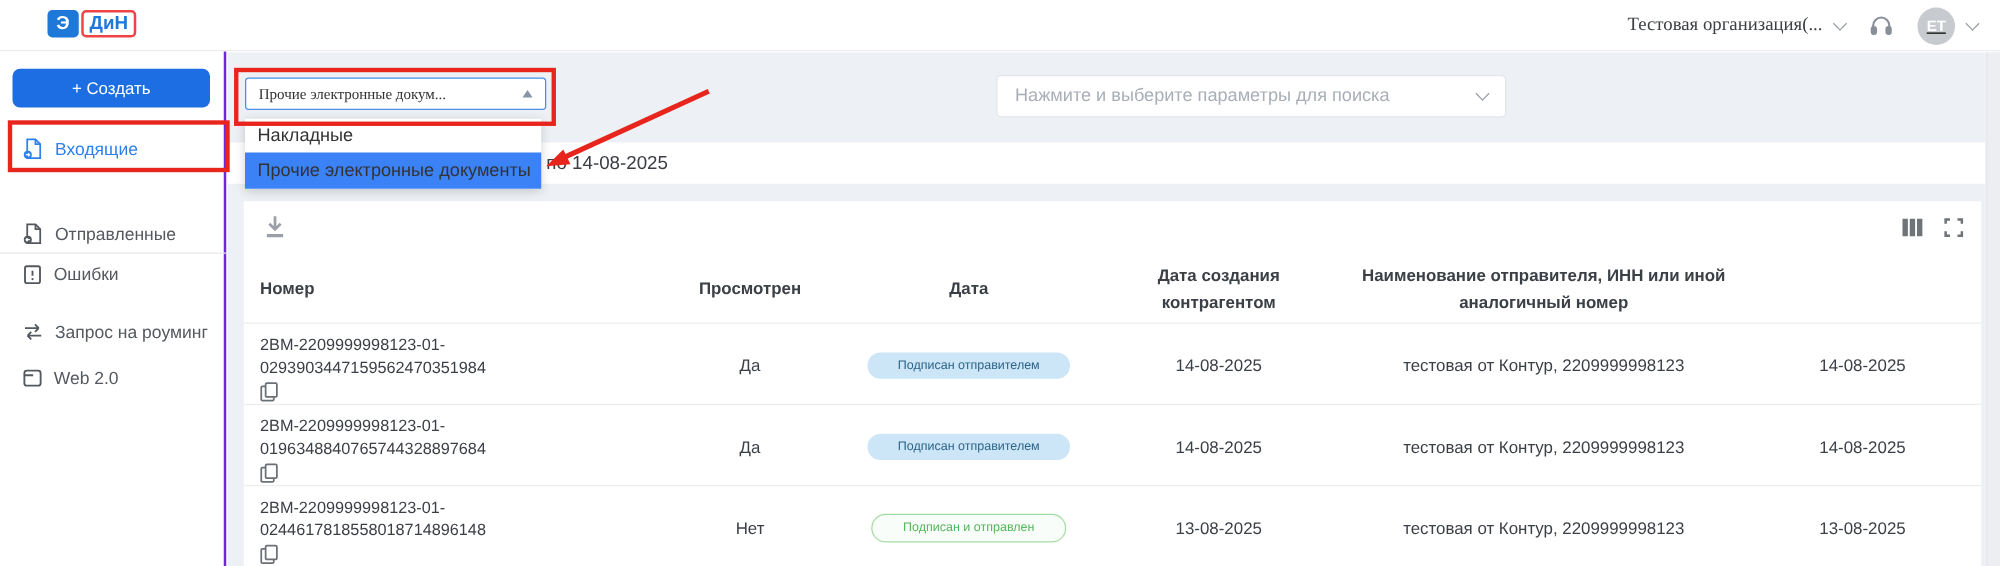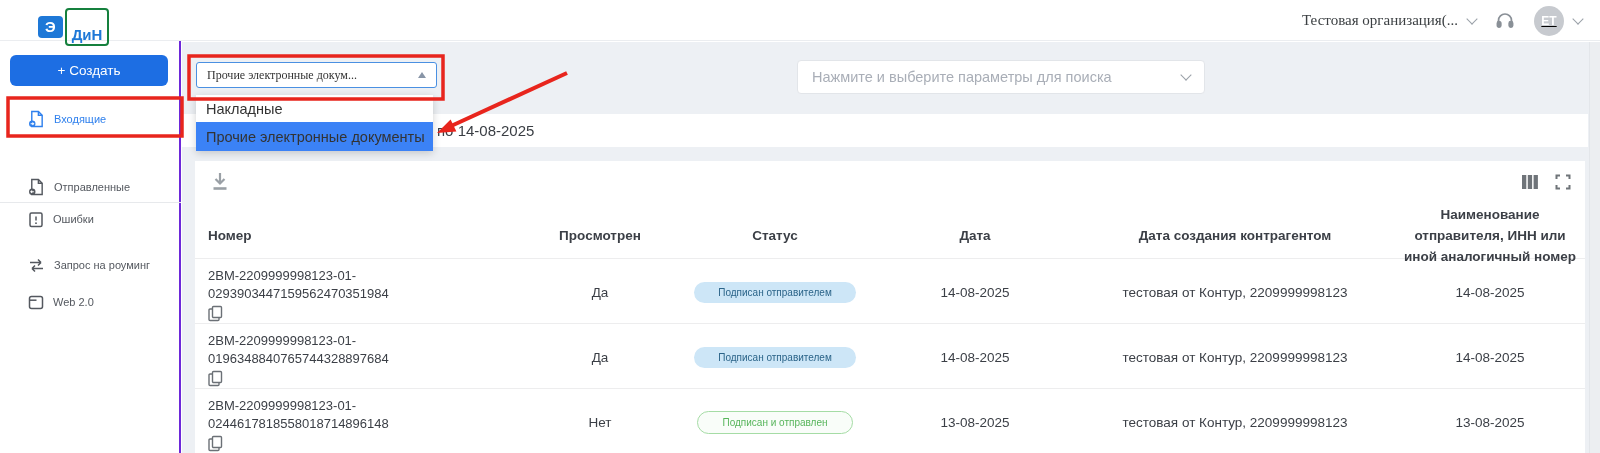--- a/index.html
+++ b/index.html
@@ -3,30 +3,30 @@
 <meta charset="utf-8">
 <style>
   * { margin:0; padding:0; box-sizing:border-box; }
   body { font-family:"Liberation Sans","DejaVu Sans",sans-serif; background:#fff; }
   .page { position:relative; width:1600px; height:453px; overflow:hidden; background:#fff; }
 
   
   .topbar { position:absolute; left:0; top:0; width:1600px; height:41px; background:#fff; border-bottom:1px solid #ebedf0; z-index:5; }
   .logo { position:absolute; left:38px; top:8px; display:flex; align-items:center; gap:2px; }
   .logo-left { background:#1e78d7; color:#fff; font-weight:bold; font-size:15px; border-radius:4px; padding:2px 7px 3px; }
-  .logo-right { border:2px solid #15803d; color:#1e78d7; font-weight:bold; font-size:15px; border-radius:4px; padding:16px 5px 1px;text-align:right; }
+  .logo-right { border:2px solid #ef4444; color:#1e78d7; font-weight:bold; font-size:15px; border-radius:4px; padding:0 5px 1px;text-align:right; }
   .topbar-right { position:absolute; right:18px; top:0; height:41px; display:flex; align-items:center; gap:18px; }
   .org-name { font-size:15px; color:#3c4043; }
   .chev { width:8px; height:8px; border-right:1.7px solid #9aa0a8; border-bottom:1.7px solid #9aa0a8; transform:rotate(45deg); margin-top:-4px; }
   .avatar { width:30px; height:30px; border-radius:50%; background:#c7cacf; color:#fff; font-size:12px; font-weight:bold; display:flex; align-items:center; justify-content:center; }
 
   
   .sidebar { position:absolute; left:0; top:41px; width:181px; height:412px; background:#fff; border-right:2px solid #6d28d9; z-index:4; }
   .create-btn { position:absolute; left:10px; top:14px; width:158px; height:31px; background:#1d6ee3; color:#fff; font-size:13.5px; border:none; border-radius:6px; cursor:pointer; }
-  .nav-item { position:absolute; left:0; width:212px; height:32px; display:flex; align-items:center; gap:9px; padding-left:28px; font-size:11px; color:#54585f; cursor:pointer; }
+  .nav-item { position:absolute; left:0; width:212px; height:32px; display:flex; align-items:center; gap:9px; padding-left:18px; font-size:14px; color:#54585f; cursor:pointer; }
   .nav-item.active { color:#2f80ed; }
   .nav-divider { position:absolute; left:0; top:161px; width:181px; border-top:1px solid #e7e9ec; }
 
   
   .main-bg { position:absolute; left:182px; top:42px; width:1418px; height:411px; background:#edf0f4; }
   .scroll-track { position:absolute; right:0; top:42px; width:11px; height:411px; background:#eceef1; border-left:1px solid #e3e6ea; }
 
   
   .doc-select { position:absolute; left:196px; top:62px; width:241px; height:26px; background:#fff; border:1.5px solid #4a90e2; border-radius:3px; display:flex; align-items:center; padding:0 10px; font-size:12px; color:#333; cursor:pointer; z-index:6;font-family:Liberation Serif, serif; }
   .doc-select .label { flex:1; white-space:nowrap; overflow:hidden; }
@@ -195,21 +195,20 @@
           <svg width="16" height="16" viewBox="0 0 16 16" fill="none" stroke="#6f7479" stroke-width="2">
             <path d="M1.5 5 V1.5 H5 M11 1.5 h3.5 V5 M14.5 11 v3.5 H11 M5 14.5 H1.5 V11"></path>
           </svg>
         </span>
       </div>
     </div>
 
     <div class="grid thead">
       <div class="th first">Номер</div>
       <div class="th">Просмотрен</div>
-      <div class="th">Статус</div>
       <div class="th">Дата</div>
       <div class="th">Дата создания контрагентом</div>
       <div class="th">Наименование отправителя, ИНН или иной аналогичный номер</div>
     </div>
 
     <div id="tbody">
   <div class="grid trow">
     <div class="td first">
       <div class="num-line">2ВМ-2209999998123-01-</div>
       <div class="num-line">0293903447159562470351984</div>

